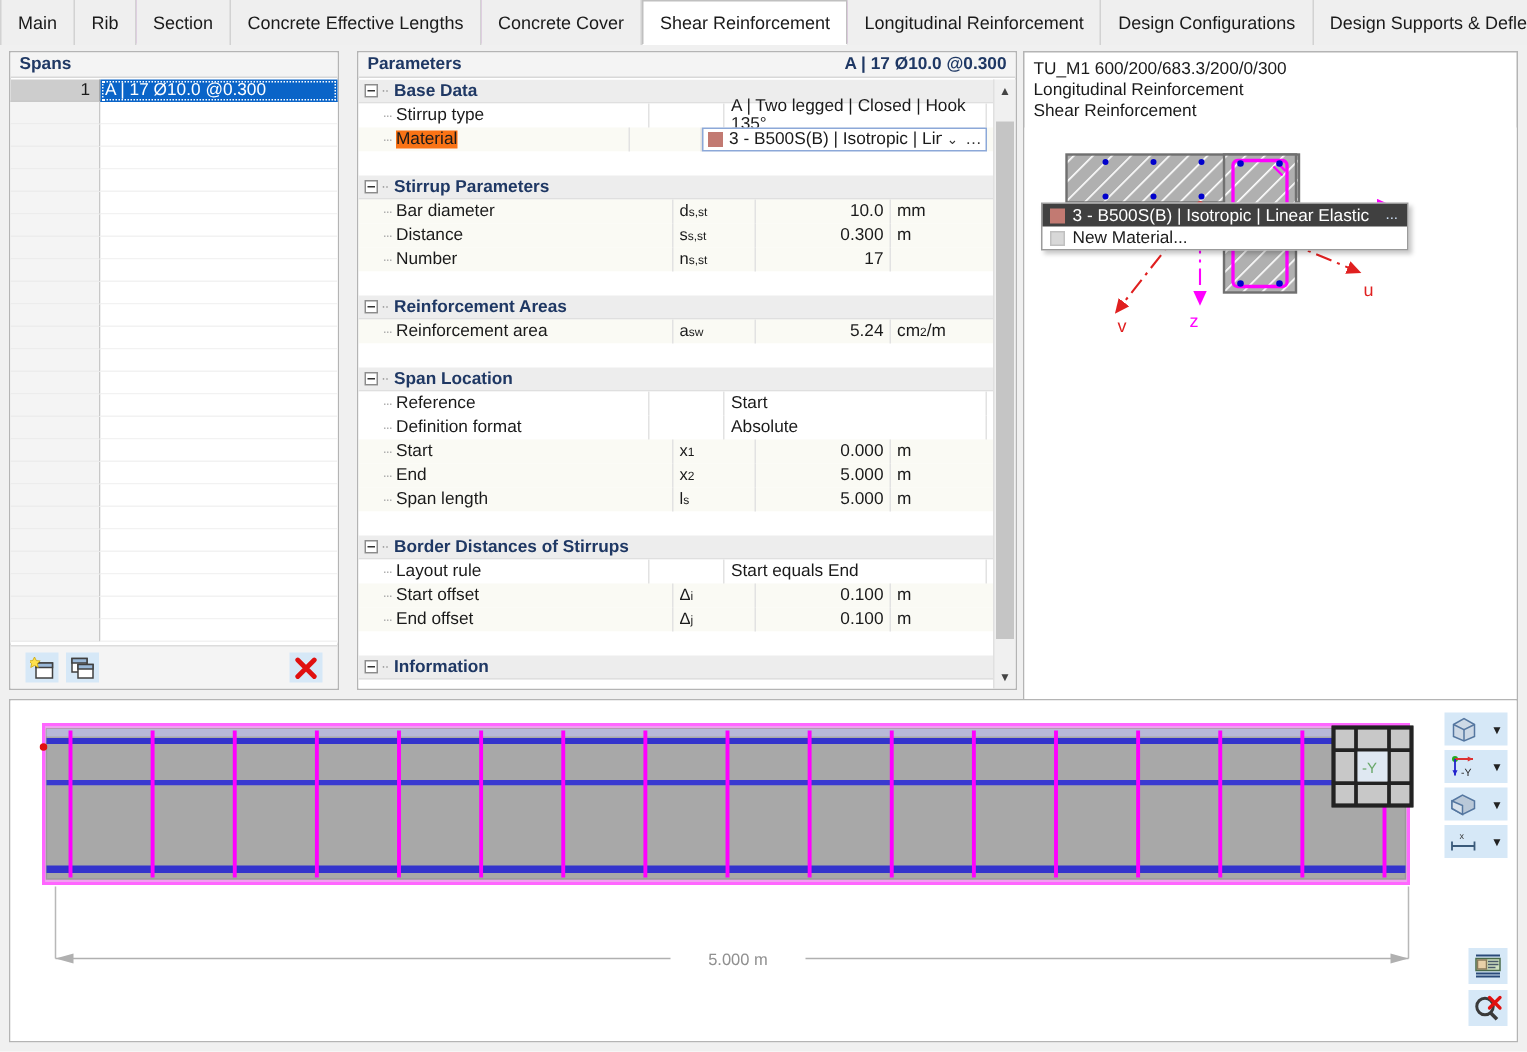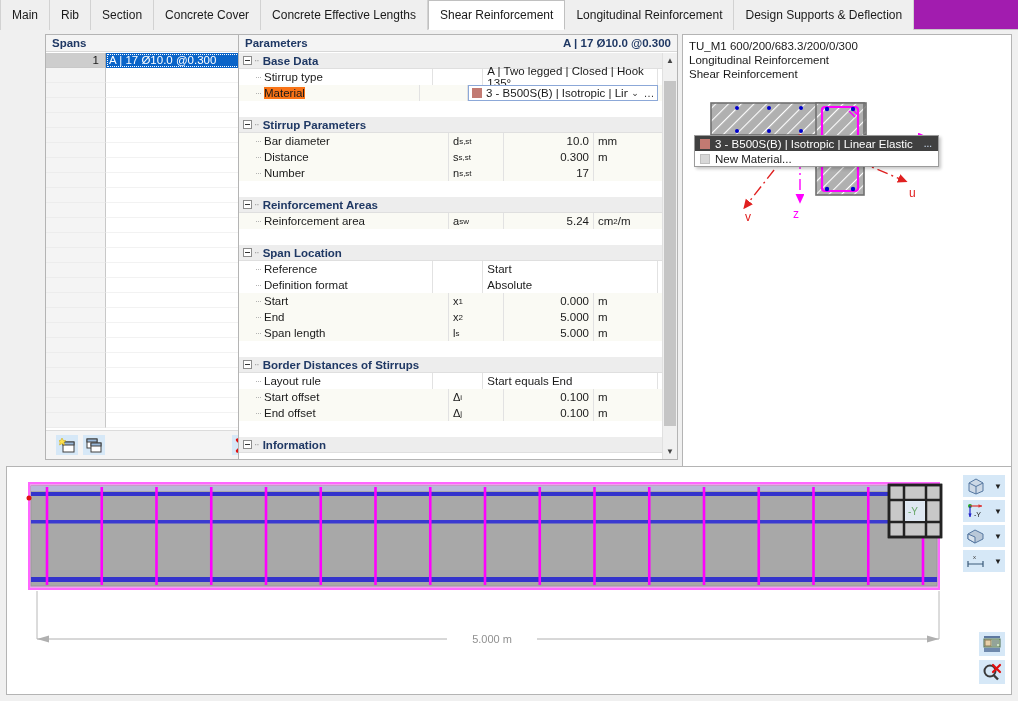--- a/index.html
+++ b/index.html
@@ -50,21 +50,21 @@
   .panel-hd {
     height: 17px; background: #f4f4f4;
     border-bottom: 1px solid #d8d8d8;
     display: flex; align-items: center;
     padding: 0 6px;
     font-size: 11.5px; font-weight: bold; color: #1f3864;
   }
   .panel-hd .right { margin-left: auto; }
 
   
-  #spans-panel { left: 6px; top: 34px; width: 220px; height: 426px; margin-left: 39px; }
+  #spans-panel { left: 6px; top: 34px; width: 220px; height: 426px; }
   .spans-grid { position: absolute; left: 0; top: 18px; right: 0; bottom: 30px; background: #fff; }
   .spans-row { display: flex; height: 15px; font-size: 11.5px; }
   .spans-row .num {
     width: 60px; background: #cdcdcd; border-right: 1px solid #a8a8a8;
     border-bottom: 1px solid #c8c8c8;
     text-align: right; padding-right: 6px; line-height: 15px;
   }
   .spans-row .val {
     flex: 1; background: #0a64c8; color: #fff; line-height: 15px;
     padding-left: 3px;
@@ -211,24 +211,25 @@
 </style>
 </head>
 <body>
 
 <div id="app">
 
   <div class="tabbar" id="tabbar">
       <div class="tab">Main</div>
       <div class="tab">Rib</div>
       <div class="tab">Section</div>
+      <div class="tab">Concrete Effective Lengths</div>
       <div class="tab">Concrete Cover</div>
-      <div class="tab">Concrete Effective Lengths</div>
       <div class="tab active">Shear Reinforcement</div>
       <div class="tab">Longitudinal Reinforcement</div>
+      <div class="tab">Design Configurations</div>
       <div class="tab">Design Supports &amp; Deflection</div>
     </div>
 
   <div class="panel" id="spans-panel">
     <div class="panel-hd">
       <span>Spans</span>
     </div>
     <div class="spans-grid" id="spans-grid">
         <div class="spans-row">
           <div class="num">1</div>

